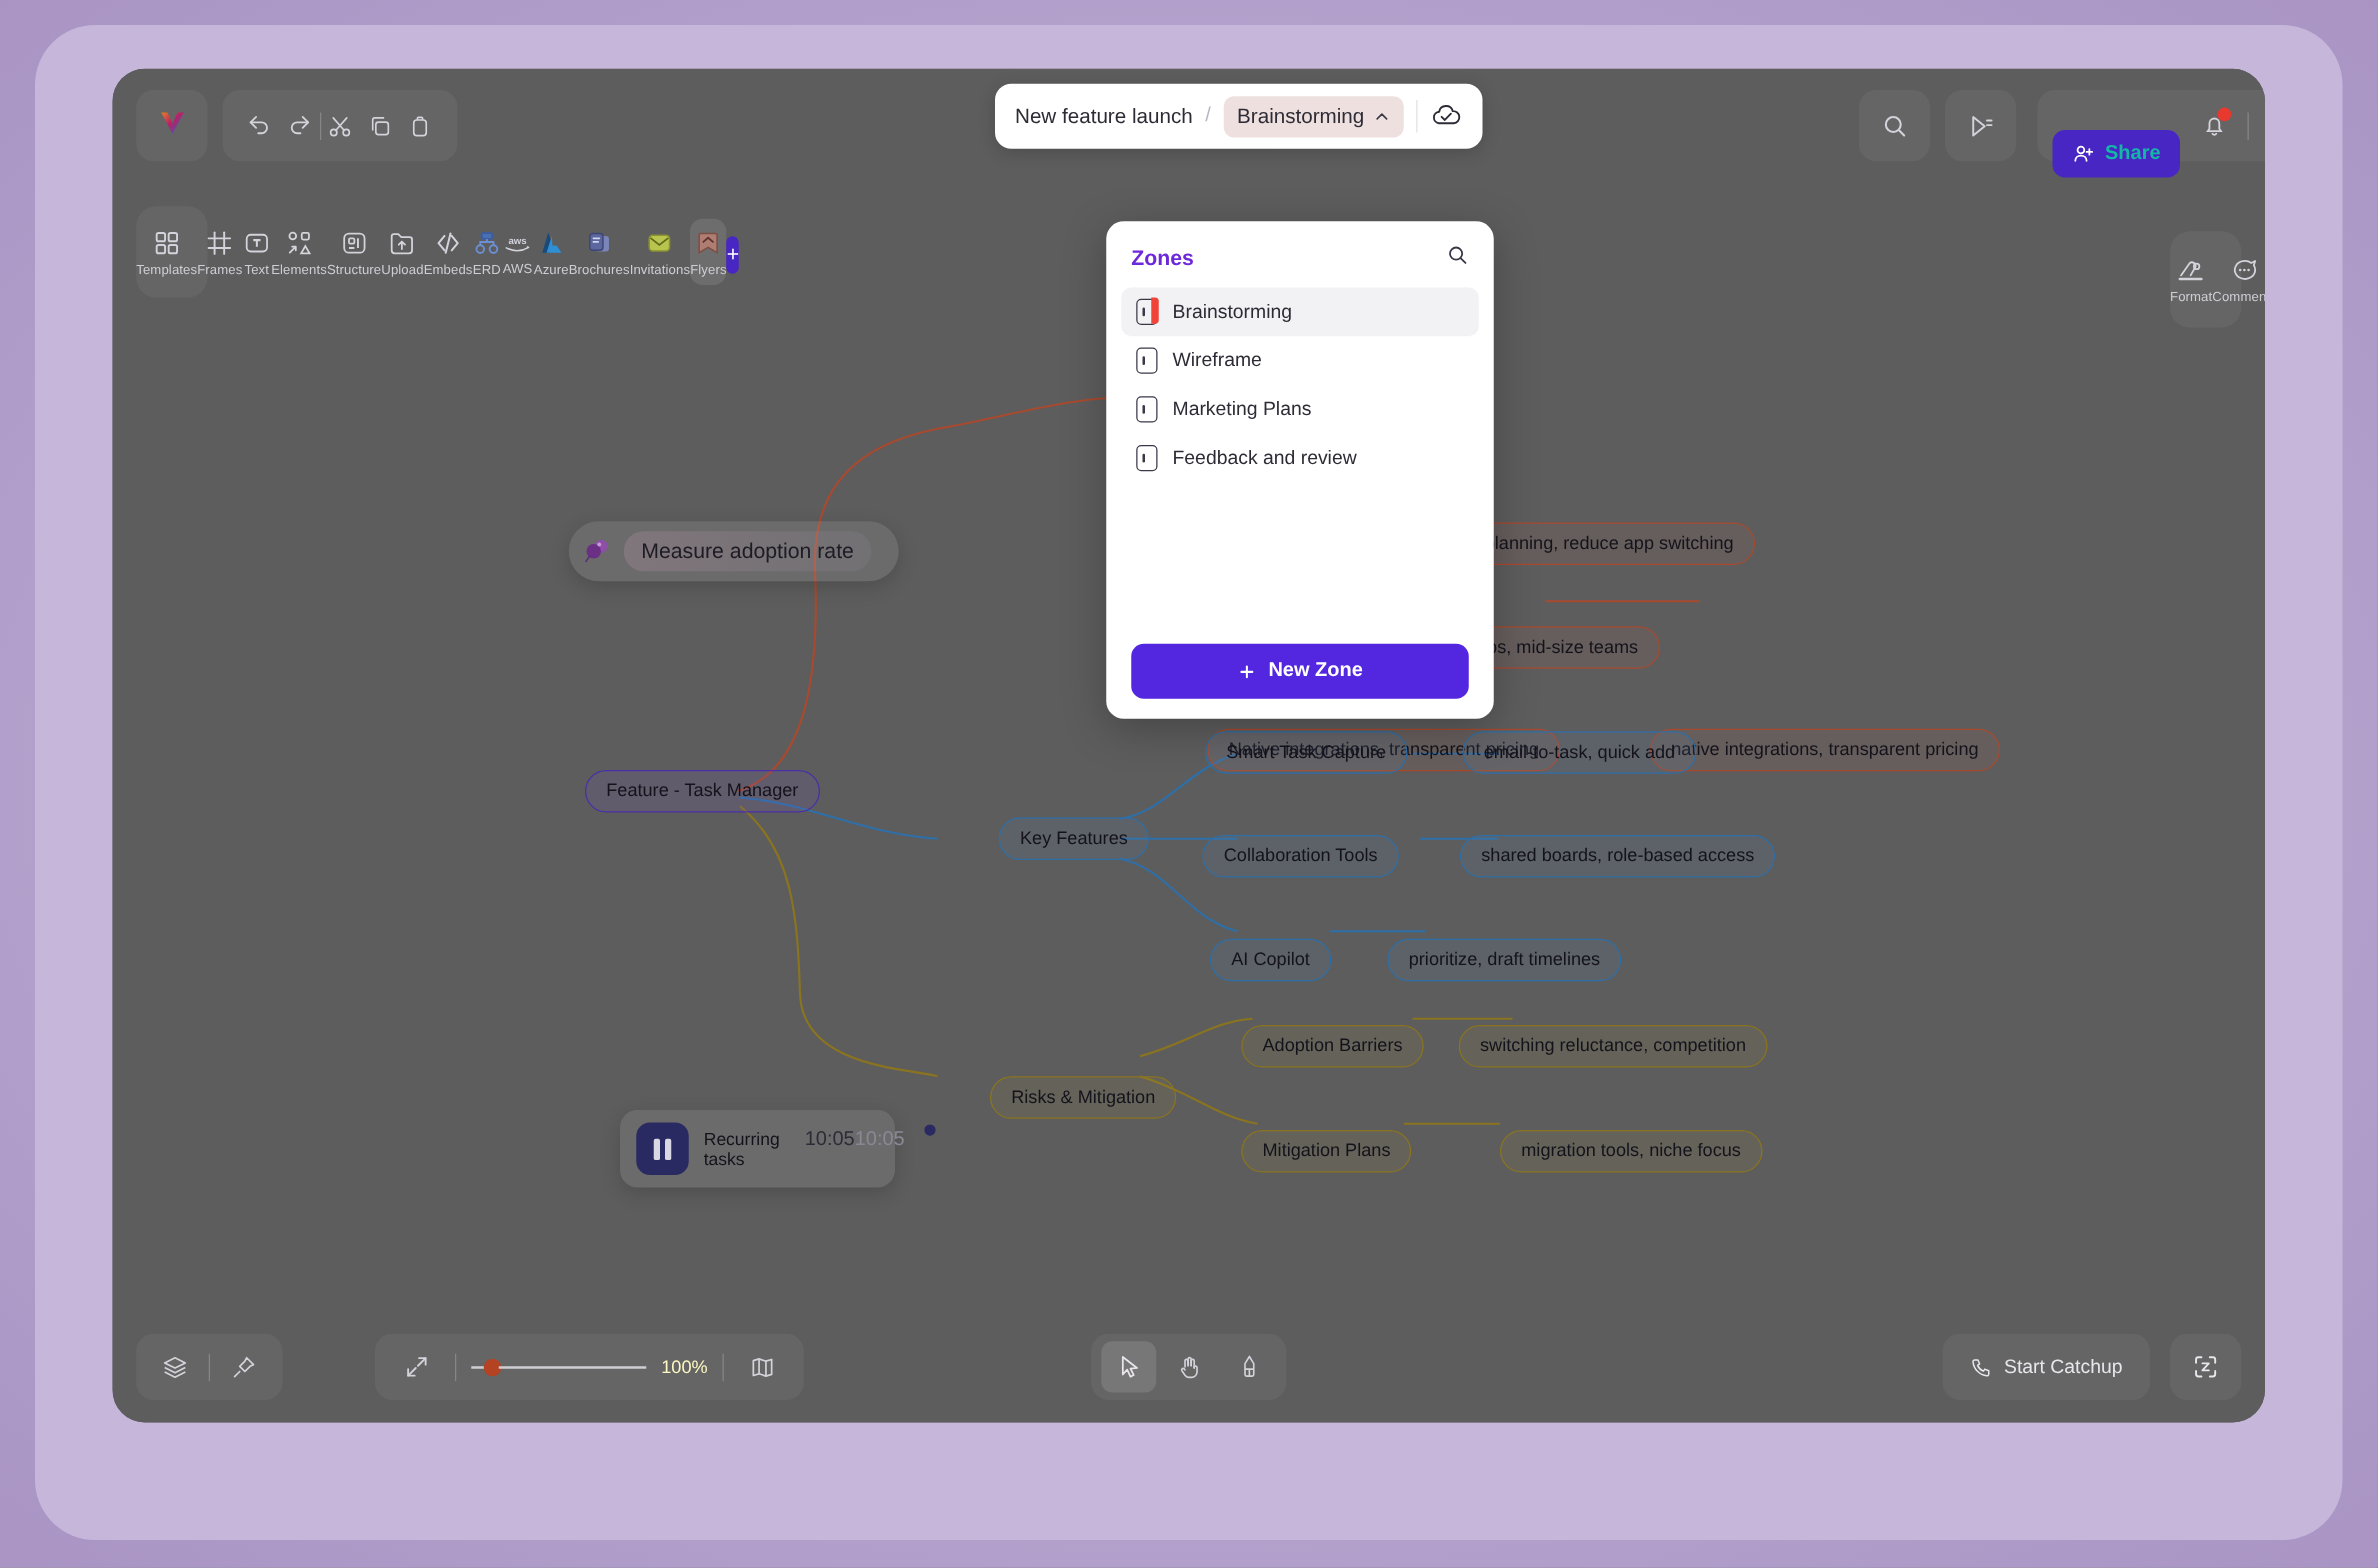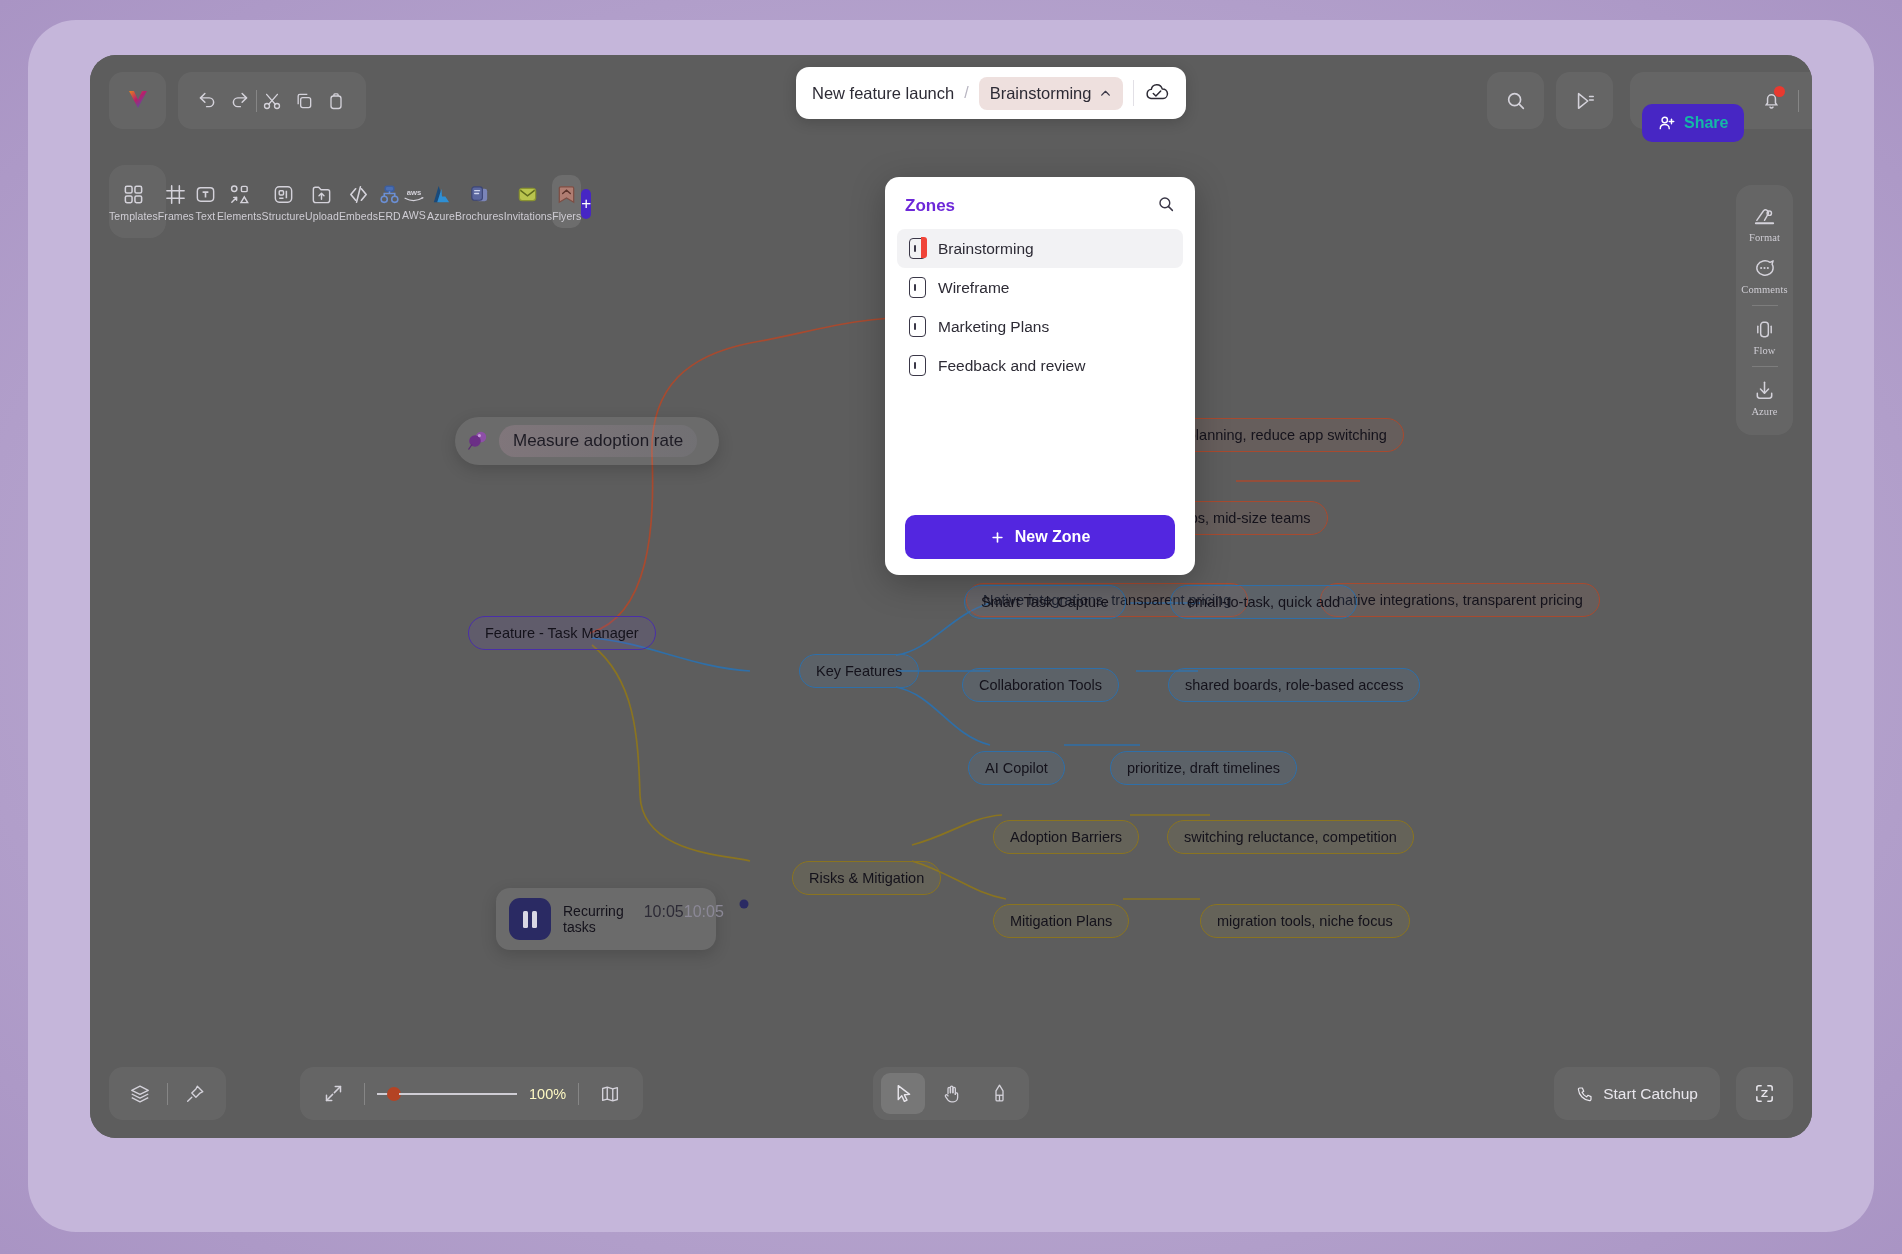--- a/index.html
+++ b/index.html
@@ -132,21 +132,21 @@
   .rail-add {
     width:30px; height:30px; border-radius:9px; background:#4726c4;
     display:flex; align-items:center; justify-content:center; color:#fff;
     font-size:17px; margin:8px 0 4px; cursor:pointer;
   }
 
   
   .rrail {
     position:absolute; right:19px; top:130px; width:57px;
     background:rgba(255,255,255,0.055); border-radius:16px;
-    padding:12px 0; display:flex; flex-direction:column; align-items:center;font-family:Liberation Serif, serif;
+    padding:12px 0; display:flex; flex-direction:row; align-items:center;
   }
 
   
   .bottom-left {
     position:absolute; left:19px; bottom:18px; height:53px;
     background:rgba(255,255,255,0.055); border-radius:14px;
     display:flex; align-items:center; padding:0 12px; gap:8px;
   }
   .zoom-bar {
     position:absolute; left:210px; bottom:18px; height:53px;

